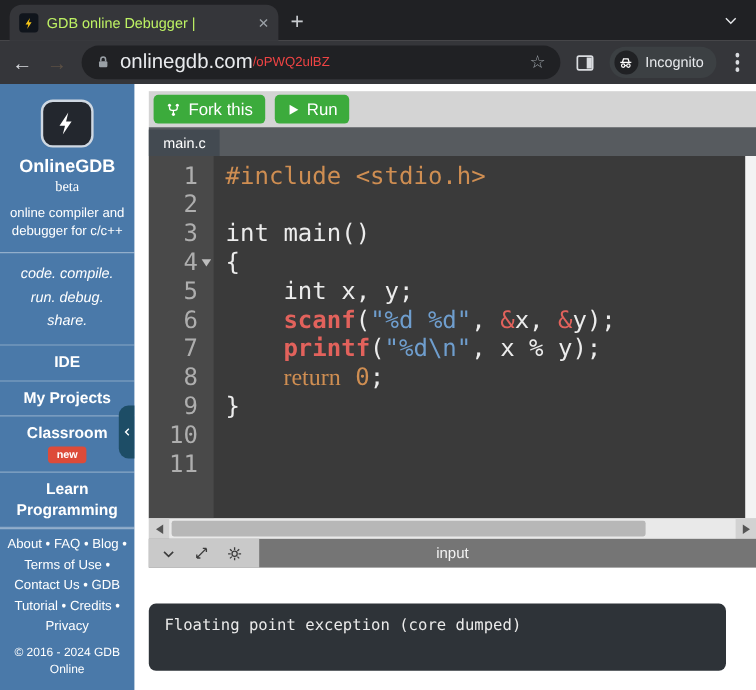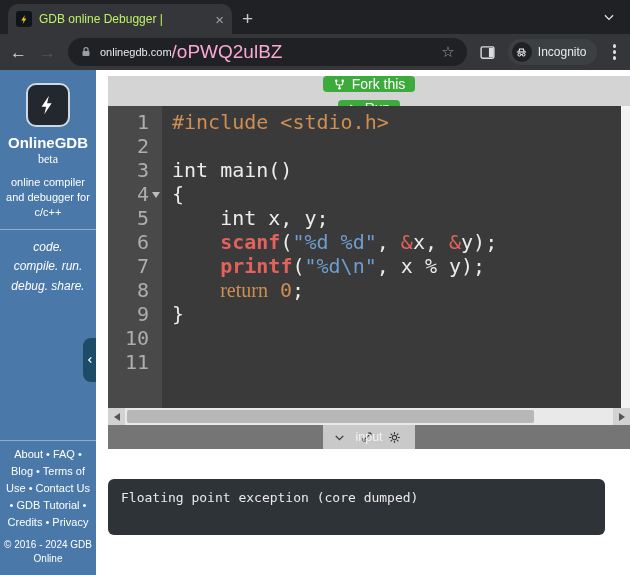--- a/index.html
+++ b/index.html
@@ -14,34 +14,34 @@
   .tab-title { color:#bef264; font-size:12px; white-space:nowrap; overflow:hidden; flex:1; }
   .tab-close { color:#9aa0a6; font-size:15px; line-height:1; cursor:pointer; }
   .newtab { color:#c8cbcf; font-size:19px; margin:0 0 4px 10px; cursor:pointer; }
   .win-chevron { margin-left:auto; margin-right:14px; align-self:center; color:#e8eaed; cursor:pointer; display:flex; }
   .btoolbar { height:36px; background:#35363a; display:flex; align-items:center; padding:0 10px; gap:12px; }
   .nav-arrow { font-size:17px; line-height:1; cursor:pointer; }
   .nav-back { color:#dadce0; }
   .nav-forward { color:#5c5044; }
   .url-pill { flex:1; background:#202124; border-radius:15px; height:28px; display:flex; align-items:center;
               padding:0 12px; gap:8px; min-width:0; cursor:text; }
-  .url-domain { color:#e8eaed; font-size:11px; white-space:nowrap; }
-  .url-path { color:#f9a8d4; font-size:19px; white-space:nowrap; overflow:hidden; flex:1; margin-left:-8px; }
+  .url-domain { color:#e8eaed; font-size:17px; white-space:nowrap; }
+  .url-path { color:#ef4444; font-size:11px; white-space:nowrap; overflow:hidden; flex:1; margin-left:-8px; }
   .star { color:#9aa0a6; font-size:15px; cursor:pointer; }
   .incog { display:flex; align-items:center; gap:6px; background:#3c4043; border-radius:14px; padding:3px 10px 3px 4px; cursor:default; }
   .spy-circle { width:20px; height:20px; border-radius:50%; background:#202124; display:flex; align-items:center; justify-content:center; }
   .incog-label { color:#e8eaed; font-size:12px; }
   .menu-dots { display:flex; flex-direction:column; gap:2.5px; padding:2px 4px; cursor:pointer; }
   .menu-dots i { width:3.5px; height:3.5px; border-radius:50%; background:#dadce0; display:block; }
 
   
   .content { display:flex; height:505px; }
 
   
-  .sidebar { width:96px; flex-shrink:0; background:#4a79a9; color:#fff; display:flex; flex-direction:column;
+  .sidebar { width:112px; flex-shrink:0; background:#4a79a9; color:#fff; display:flex; flex-direction:column;
              align-items:center; text-align:center; position:relative; }
   .logo-box { margin-top:13px; width:44px; height:44px; background:#23272e; border:2px solid #cfd8e2;
               border-radius:10px; display:flex; align-items:center; justify-content:center; }
   .brand { font-weight:bold; font-size:15px; margin-top:7px; }
   .beta { font-size:12px; margin-top:1px;font-family:Liberation Serif, serif; }
   .tagline { font-size:11px; line-height:1.35; margin:8px 4px 0; }
   .sb-div { width:100%; border-top:1px solid rgba(255,255,255,.4); margin-top:9px; }
   .motto { font-style:italic; font-size:12px; line-height:1.65; padding:8px 10px 9px; }
   .menu { width:100%; }
   .menu-item { border-top:1px solid rgba(255,255,255,.35); padding:6px 4px; font-weight:bold; font-size:13px;
@@ -51,21 +51,21 @@
                padding:1.5px 7px; border-radius:3px; width:fit-content; }
   .collapse-tab { position:absolute; right:0; top:268px; width:13px; height:44px; background:#1d4d66;
                   border-radius:8px 0 0 8px; display:flex; align-items:center; justify-content:center; cursor:pointer; z-index:3; }
   .sb-footer { margin-top:auto; width:100%; border-top:1px solid rgba(255,255,255,.4); padding:5px 3px 0; }
   .sb-links { font-size:11px; line-height:1.55; }
   .copyright { font-size:10px; line-height:1.4; margin:7px 0 9px; }
 
   
   .main { flex:1; min-width:0; background:#fff; display:flex; flex-direction:column; }
   .editor-area { margin:6px 0 0 12px; display:flex; flex-direction:column; }
-  .run-toolbar { background:#d4d4d4; height:30px; display:flex; align-items:center; gap:8px; padding:0 4px;flex-direction:column; }
+  .run-toolbar { background:#d4d4d4; height:30px; display:flex; align-items:center; gap:8px; padding:0 4px; }
   .btn-green { background:#3cab3c; color:#fff; border:none; border-radius:4px; font-size:14px; height:24px;
                padding:0 10px; display:flex; align-items:center; gap:6px; cursor:pointer;
                font-family:"Liberation Sans", sans-serif; }
   .tabs-row { background:#575b5f; height:24px; display:flex; align-items:flex-end; }
   .file-tab { background:#434a51; color:#fff; font-size:12px; padding:4px 12px 4px; height:22px; cursor:pointer; }
   .editor { display:flex; height:302px; background:#3a3a3a; font-family:"DejaVu Sans Mono", monospace;
             font-size:20px; line-height:24px; overflow:hidden; }
   .gutter { width:54px; background:#494949; color:#aeaeae; text-align:right; padding-top:4px; flex-shrink:0; }
   .gutter .ln { padding-right:13px; height:24px; position:relative; cursor:pointer; }
   .fold { position:absolute; right:2px; top:10px; width:0; height:0;
@@ -74,21 +74,21 @@
   .code .cl { height:24px; cursor:text; }
   .tk-pl { color:#ececec; } .tk-pp { color:#cf8e52; } .tk-kw { color:#cf8e52;font-family:Liberation Serif, serif; } .tk-num { color:#cf8e52; }
   .tk-fn { color:#e2625c;font-weight:bold; } .tk-op { color:#e2625c; } .tk-st { color:#6f9ece; }
   .vscroll { width:9px; background:#f3f3f3; flex-shrink:0; cursor:pointer; }
   .hscroll { height:17px; background:#e9e9e9; display:flex; align-items:center; }
   .hs-btn { width:17px; height:17px; background:#d2d2d2; display:flex; align-items:center; justify-content:center; cursor:pointer; flex-shrink:0; }
   .tri-l { width:0; height:0; border-top:4px solid transparent; border-bottom:4px solid transparent; border-right:6px solid #555; }
   .tri-r { width:0; height:0; border-top:4px solid transparent; border-bottom:4px solid transparent; border-left:6px solid #555; }
   .hs-thumb { height:13px; background:#b7b7b7; border-radius:2px; width:78%; margin:0 2px; cursor:grab; }
   .hs-space { flex:1; }
-  .input-row { height:24px; background:#757575; display:flex; align-items:stretch; position:relative;justify-content:center; }
+  .input-row { height:24px; background:#757575; display:flex; align-items:stretch; position:relative; }
   .panel-icons { background:#c9c9c9; display:flex; align-items:center; gap:15px; padding:0 14px 0 10px; }
   .panel-icons span { display:flex; cursor:pointer; }
   .input-label { position:absolute; left:50%; top:50%; transform:translate(-50%,-50%); color:#f2f2f2; font-size:12.5px; }
   .console-area { flex:1; background:#fff; padding:30px 25px 0 12px; }
   .console-box { background:#2e3338; border-radius:6px; height:56px; padding:11px 13px; color:#eaeaea;
                  font-family:"DejaVu Sans Mono", monospace; font-size:13px; }
 </style>
 </head>
 <body>
 
@@ -158,20 +158,35 @@
         <svg width="22" height="22" viewBox="0 0 24 24">
             <path d="M13 2 L5 14 h5 l-2 8 8-12 h-5 z" fill="#ffffff"></path>
           </svg>
       </div>
       <div class="brand">OnlineGDB</div>
       <div class="beta">beta</div>
       <div class="tagline">online compiler and debugger for c/c++</div>
       <div class="sb-div"></div>
       <div class="motto">code. compile. run. debug. share.</div>
 
+      <div class="menu">
+        <div class="menu-item">
+          <span>IDE</span>
+        </div>
+        <div class="menu-item">
+          <span>My Projects</span>
+        </div>
+        <div class="menu-item">
+          <span>Classroom</span>
+          <div class="badge-new">new</div>
+        </div>
+        <div class="menu-item">
+          <span>Learn Programming</span>
+        </div>
+      </div>
 
       <div class="collapse-tab">
         <svg width="8" height="12" viewBox="0 0 24 24">
             <path d="M16 4 L8 12 l8 8" stroke="#fff" stroke-width="3.5" fill="none"></path>
           </svg>
       </div>
 
       <div class="sb-footer">
         <div class="sb-links">About • FAQ • Blog • Terms of Use • Contact Us • GDB Tutorial • Credits • Privacy</div>
         <div class="copyright">© 2016 - 2024 GDB Online</div>
@@ -196,20 +211,23 @@
           <button class="btn-green">
             <span style="display:flex;">
               <svg width="11" height="11" viewBox="0 0 24 24">
                   <path d="M5 3 L21 12 5 21 z" fill="#fff"></path>
                 </svg>
             </span>
             <span>Run</span>
           </button>
         </div>
 
+        <div class="tabs-row">
+          <div class="file-tab">main.c</div>
+        </div>
 
         <div class="editor">
           <div class="gutter">
               <div class="ln">1</div>
               <div class="ln">2</div>
               <div class="ln">3</div>
               <div class="ln">4<i class="fold"></i></div>
               <div class="ln">5</div>
               <div class="ln">6</div>
               <div class="ln">7</div>

